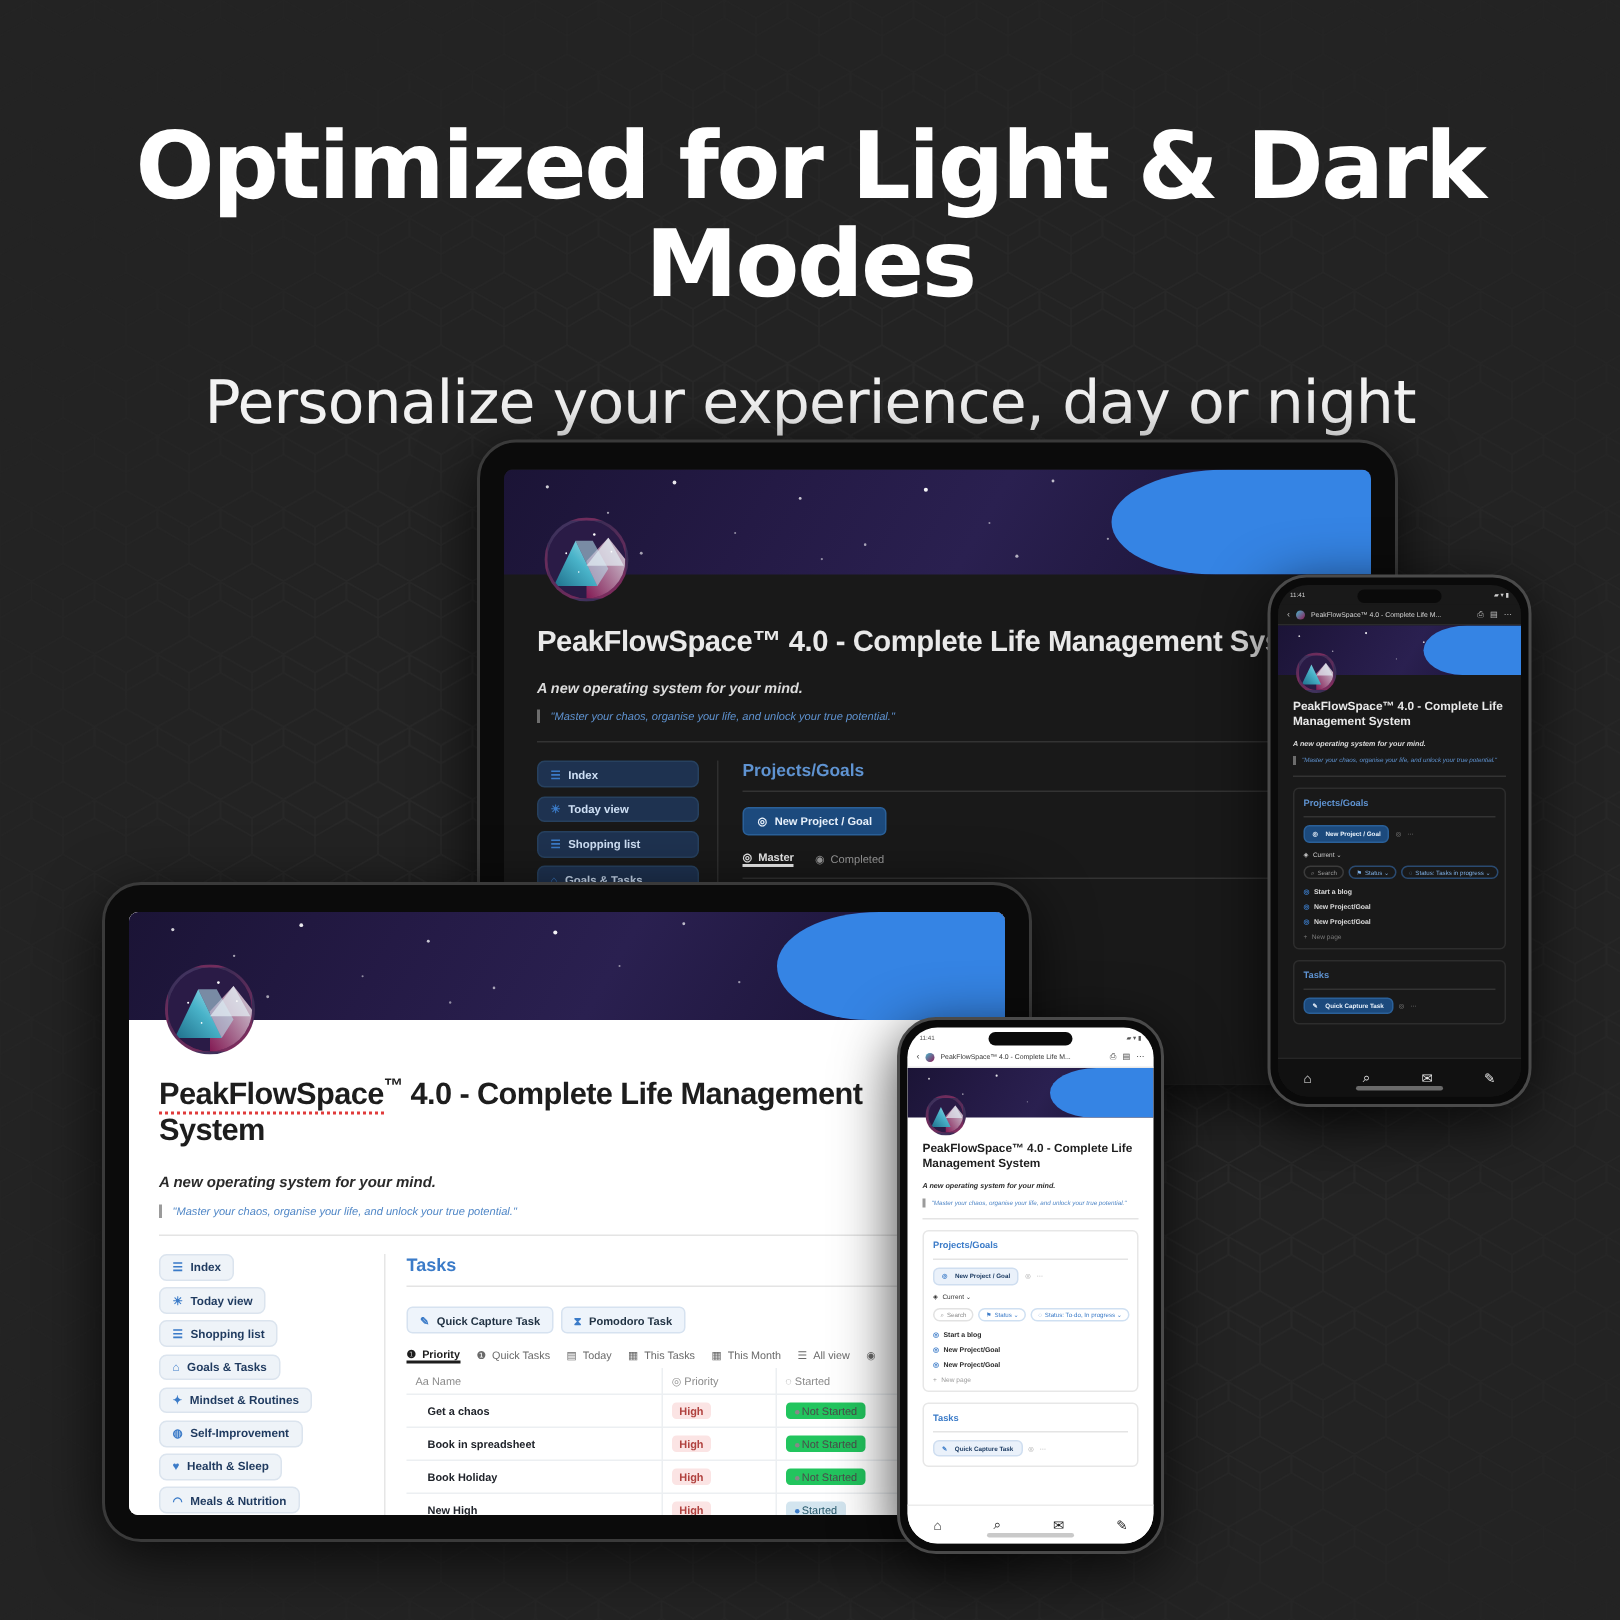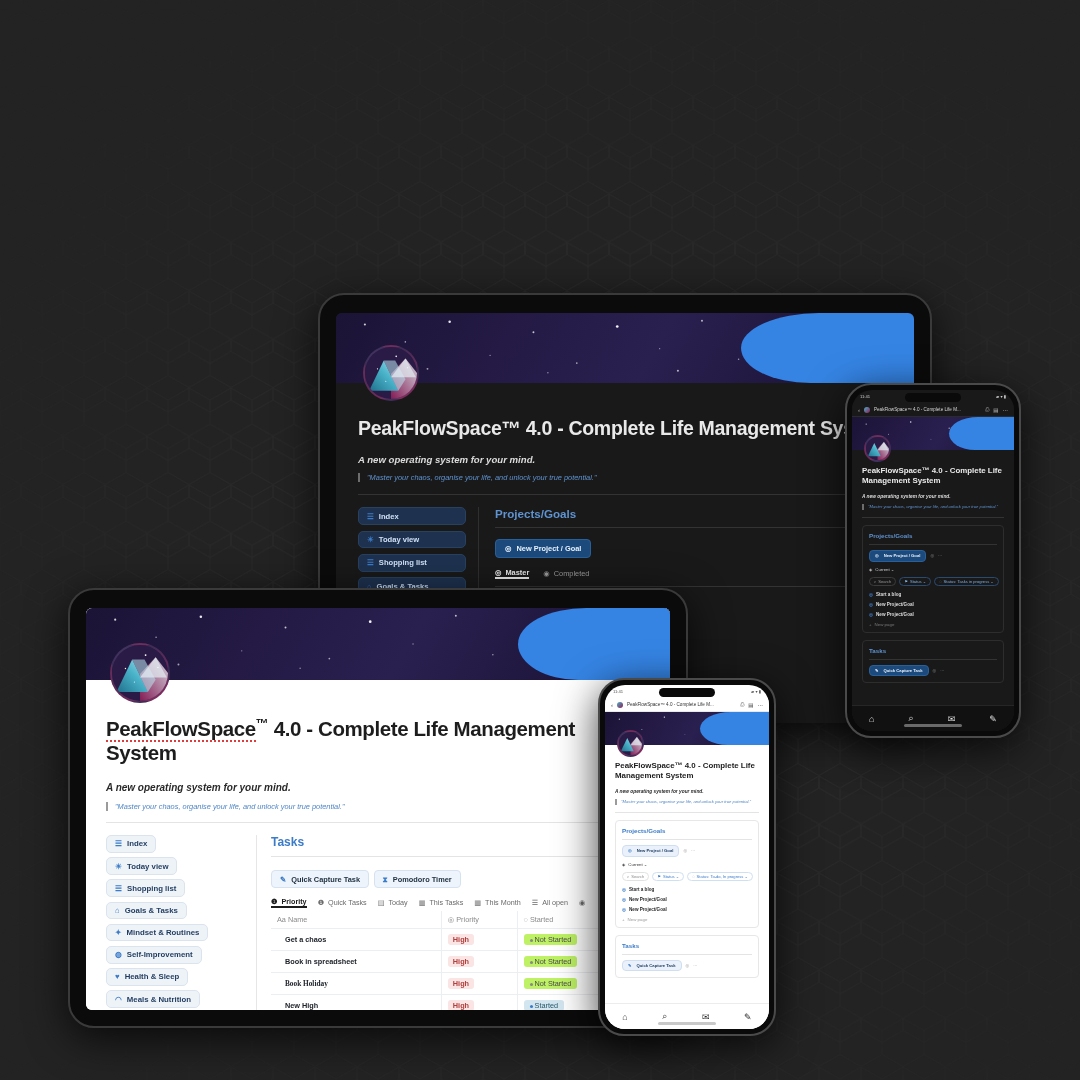--- a/index.html
+++ b/index.html
@@ -160,21 +160,21 @@
   table.tbl { border-collapse: collapse; width:100%; }
   table.tbl th, table.tbl td {
     text-align:left; border-bottom:1px solid #eceff2; border-right:1px solid #eceff2;
     white-space:nowrap; overflow:hidden;
   }
   table.tbl th { color:#8b8b8b; font-weight:400; }
   table.tbl td.name { font-weight:700; color:#20242b; }
 
   .tag { display:inline-block; border-radius:3px; }
   .tag.high { background:#fbe4e4; color:#b0413e; font-weight:600; }
-  .tag.gray { background:#bef264; color:#4b4b4b; }
+  .tag.gray { background:#22c55e; color:#4b4b4b; }
   .tag.blue { background:#d3e5ef; color:#28596b; }
   .dot { display:inline-block; border-radius:50%; }
 
   
   .ph-status {
     display:flex; justify-content:space-between; align-items:center;
     color:#cfcfcf; font-size:4.2px; padding:0 8px; height:13px;
     position:relative;
   }
   .light .ph-status { color:#555; }
@@ -233,20 +233,22 @@
       <mask id="fademask">
           <rect width="1080" height="1080" fill="url(#fade)"></rect>
         </mask>
     </defs>
     <rect width="1080" height="1080" fill="#232323"></rect>
     <rect width="1080" height="1080" fill="url(#hexpat)" mask="url(#fademask)"></rect>
   </svg>
 </div>
 
 <div id="heading-block">
+  <h1 id="headline">Optimized for Light &amp; Dark Modes</h1>
+  <p id="subheadline">Personalize your experience, day or night</p>
 </div>
 
 <div class="device" id="tablet-dark">
   <div class="shell"></div>
   <div class="screen dark">
     <div class="notion" style="background:#191919;">
 
       <div class="banner">
         <svg class="stars" viewBox="0 0 600 70" preserveAspectRatio="none" aria-hidden="true">
           <rect width="600" height="70" fill="none"></rect>
@@ -591,21 +593,21 @@
           <div class="panel" style="flex:1; padding-left:14px;">
             <div class="panel-title" style="font-size:12px;">Tasks</div>
             <div class="hr" style="margin:7px 0 8px 0;"></div>
 
             <div class="btn-outline" style="font-size:7.4px; padding:3.6px 8px;">
               <span style="color:#3b7bc8;">✎</span>
               <span>Quick Capture Task</span>
             </div>
             <div class="btn-outline" style="font-size:7.4px; padding:3.6px 8px; margin-top:5px;">
               <span style="color:#3b7bc8;">⧗</span>
-              <span>Pomodoro Timer</span>
+              <span>Pomodoro Task</span>
             </div>
 
             <div class="viewtabs" style="gap:11px; margin-top:9px; font-size:7.2px; padding-bottom:3px;">
               <span class="viewtab active">
                 <span>❶</span>
                 <span>Priority</span>
               </span>
               <span class="viewtab">
                 <span>❶</span>
                 <span>Quick Tasks</span>
@@ -617,21 +619,21 @@
               <span class="viewtab">
                 <span>▦</span>
                 <span>This Tasks</span>
               </span>
               <span class="viewtab">
                 <span>▦</span>
                 <span>This Month</span>
               </span>
               <span class="viewtab">
                 <span>☰</span>
-                <span>All open</span>
+                <span>All view</span>
               </span>
               <span class="viewtab">
                 <span>◉</span>
               </span>
             </div>
 
             <table class="tbl" style="font-size:7.3px;">
               <thead>
                 <tr>
                   <th style="padding:4px 6px; width:45%;">
@@ -671,21 +673,21 @@
                     <span class="tag high" style="padding:1px 5px;">High</span>
                   </td>
                   <td style="padding:5px 6px;">
                     <span class="tag gray" style="padding:1px 6px;">
                       <span class="dot" style="width:3px;height:3px;background:#888;margin-right:2px;"></span><span>Not Started</span>
                     </span>
                   </td>
                   <td style="padding:5px 6px; color:#3b3b3b;">Nov</td>
                 </tr>
                 <tr>
-                  <td class="name" style="padding:5.5px 6px 5.5px 14px;font-family:Liberation Serif, serif;">Book Holiday</td>
+                  <td class="name" style="padding:5.5px 6px 5.5px 14px;">Book Holiday</td>
                   <td style="padding:5px 6px;">
                     <span class="tag high" style="padding:1px 5px;">High</span>
                   </td>
                   <td style="padding:5px 6px;">
                     <span class="tag gray" style="padding:1px 6px;">
                       <span class="dot" style="width:3px;height:3px;background:#888;margin-right:2px;"></span><span>Not Started</span>
                     </span>
                   </td>
                   <td style="padding:5px 6px; color:#3b3b3b;">Nov</td>
                 </tr>

